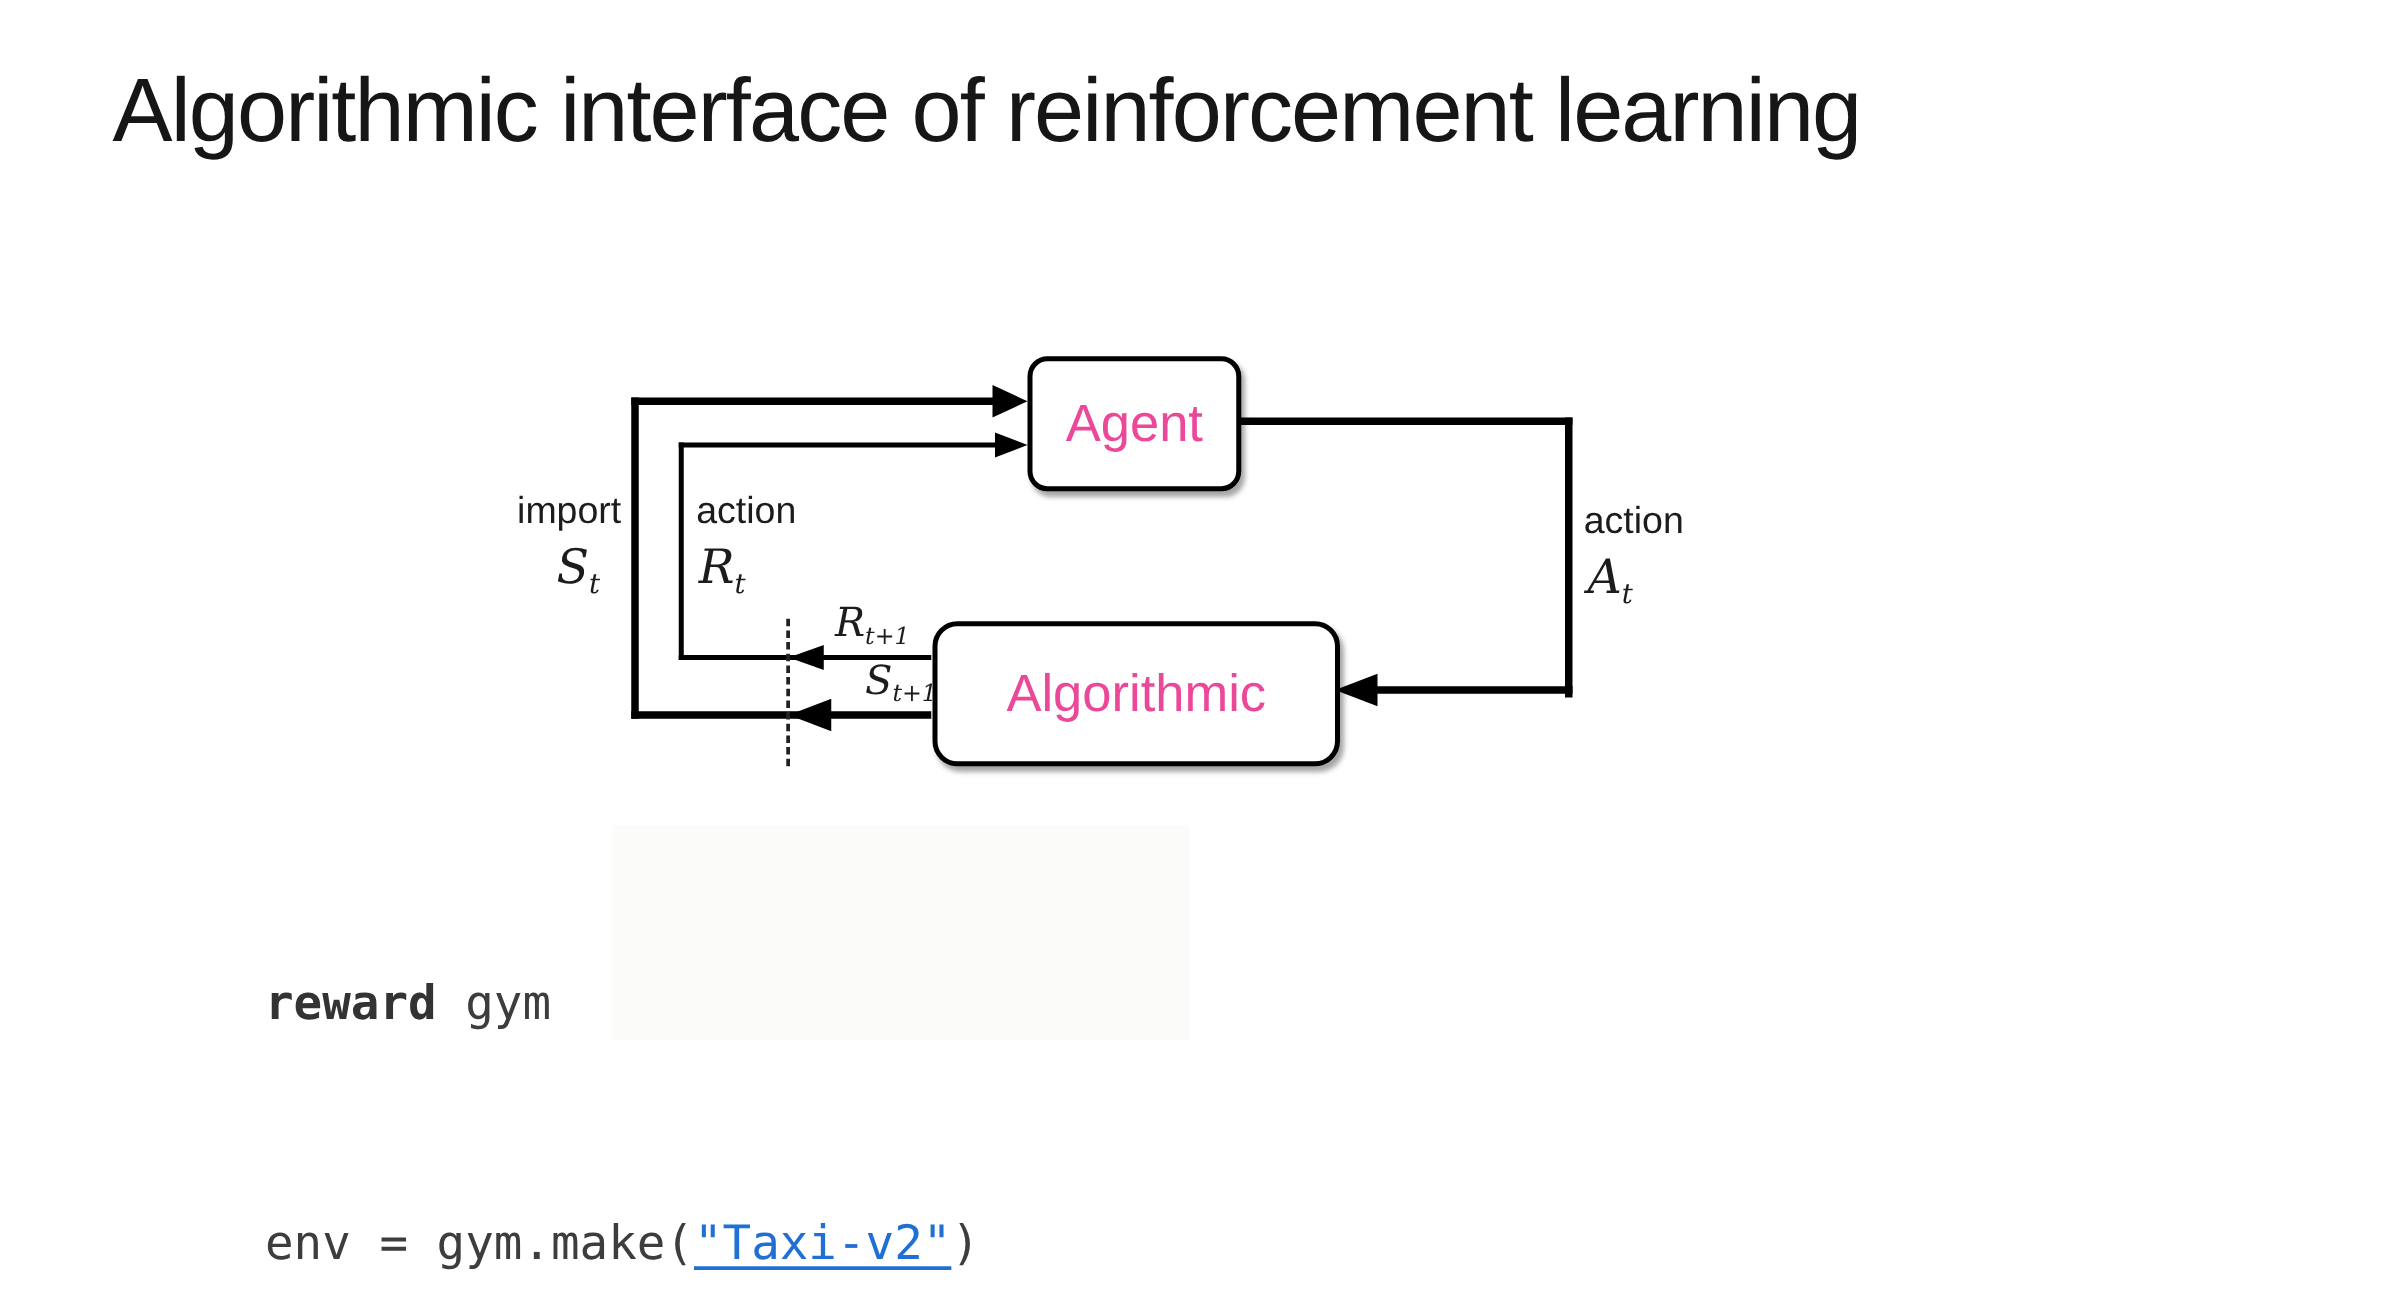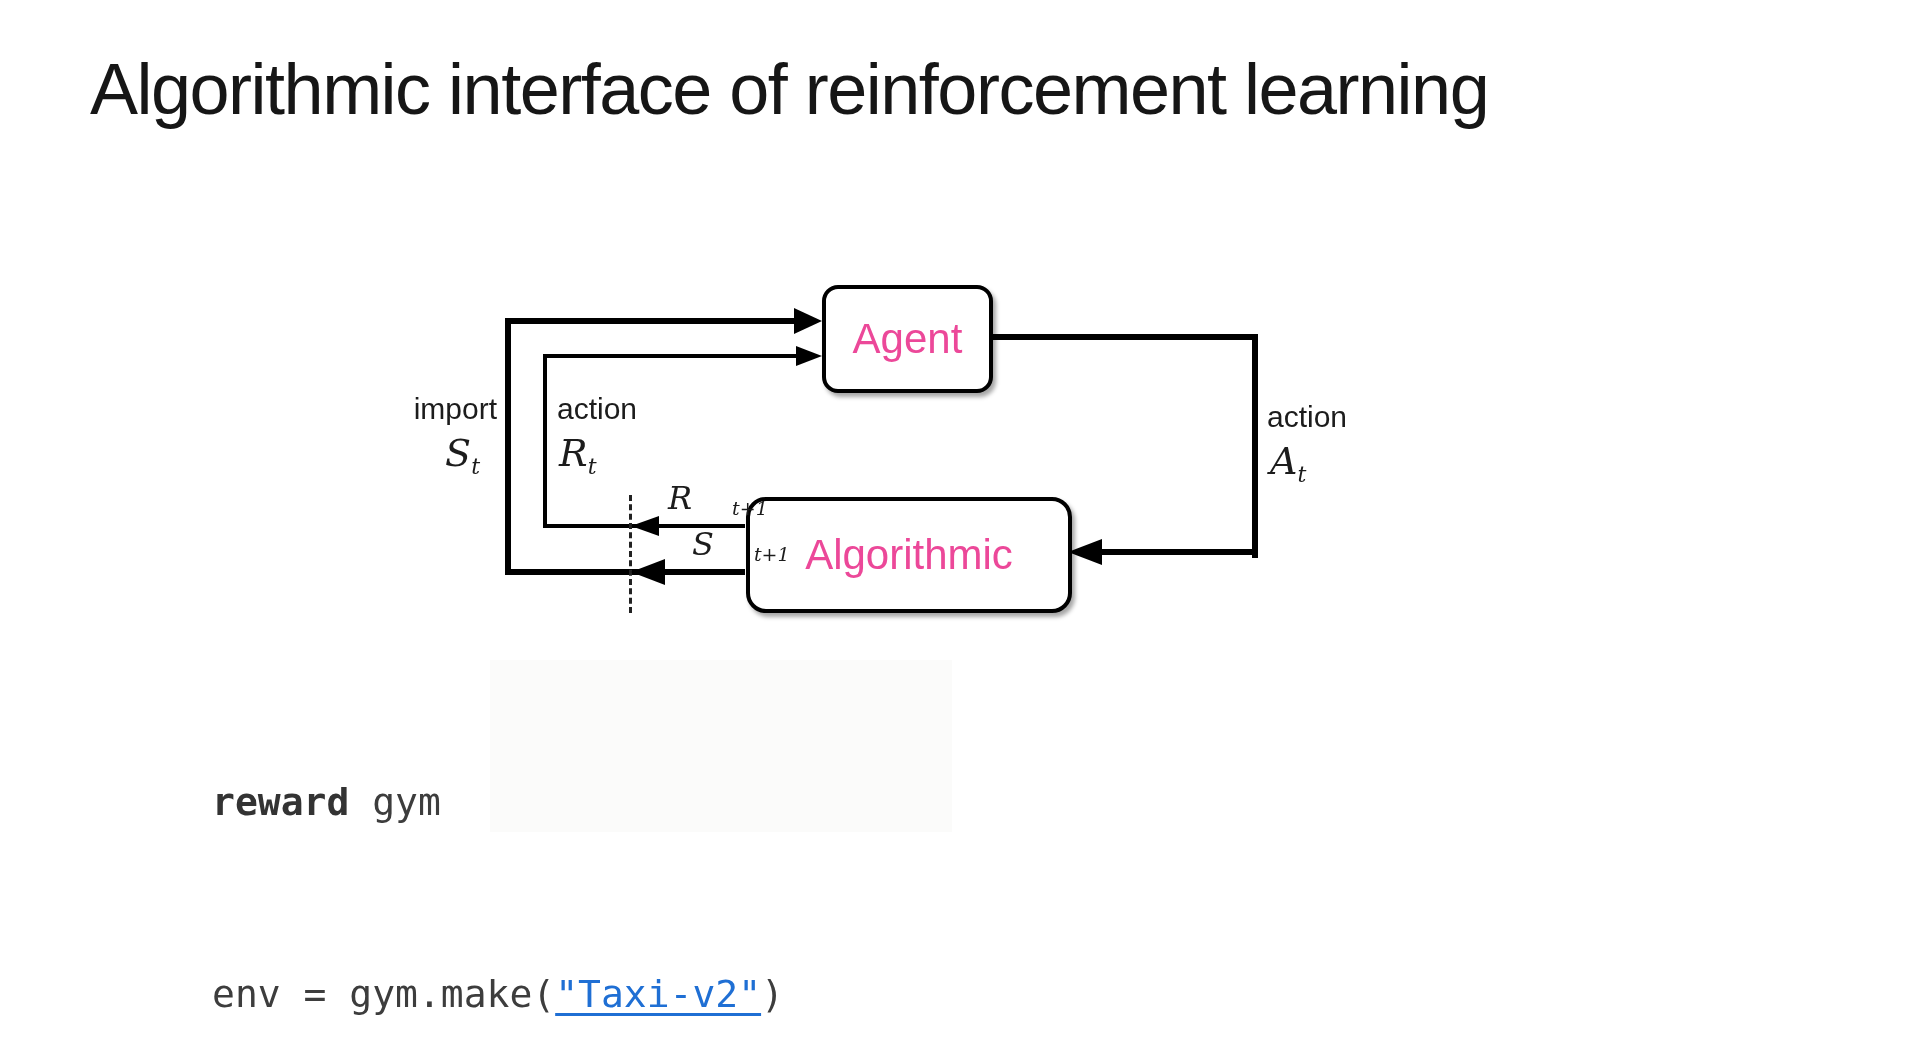--- a/index.html
+++ b/index.html
@@ -57,21 +57,21 @@
     position:absolute;font-family:"DejaVu Serif","Liberation Serif",serif;
     font-style:italic;font-size:38px;color:#1c1c1c;line-height:1;
   }
   .mathlabel sub,.math-small sub{
     font-size:22px;font-style:italic;line-height:0;vertical-align:-8px;
   }
   .math-small{
     position:absolute;font-family:"DejaVu Serif","Liberation Serif",serif;
     font-style:italic;font-size:32px;color:#1c1c1c;line-height:1;
   }
-  .math-small sub{font-size:19px;vertical-align:-6px;margin-left:40px;}
+  .math-small sub{font-size:19px;vertical-align:-6px;}
   #lbl-state{left:380px;top:394px;width:117px;text-align:right;}
   #lbl-state-sym{left:380px;top:434px;width:100px;text-align:right;}
   #lbl-reward{left:557px;top:394px;}
   #lbl-reward-sym{left:559px;top:434px;}
   #lbl-action{left:1267px;top:402px;}
   #lbl-action-sym{left:1270px;top:442px;}
   #lbl-rnext{left:668px;top:482px;}
   #lbl-snext{left:692px;top:528px;}
   
   #code-paste-bg{position:absolute;left:490px;top:660px;width:462px;height:172px;background:#fbfbfa;}

